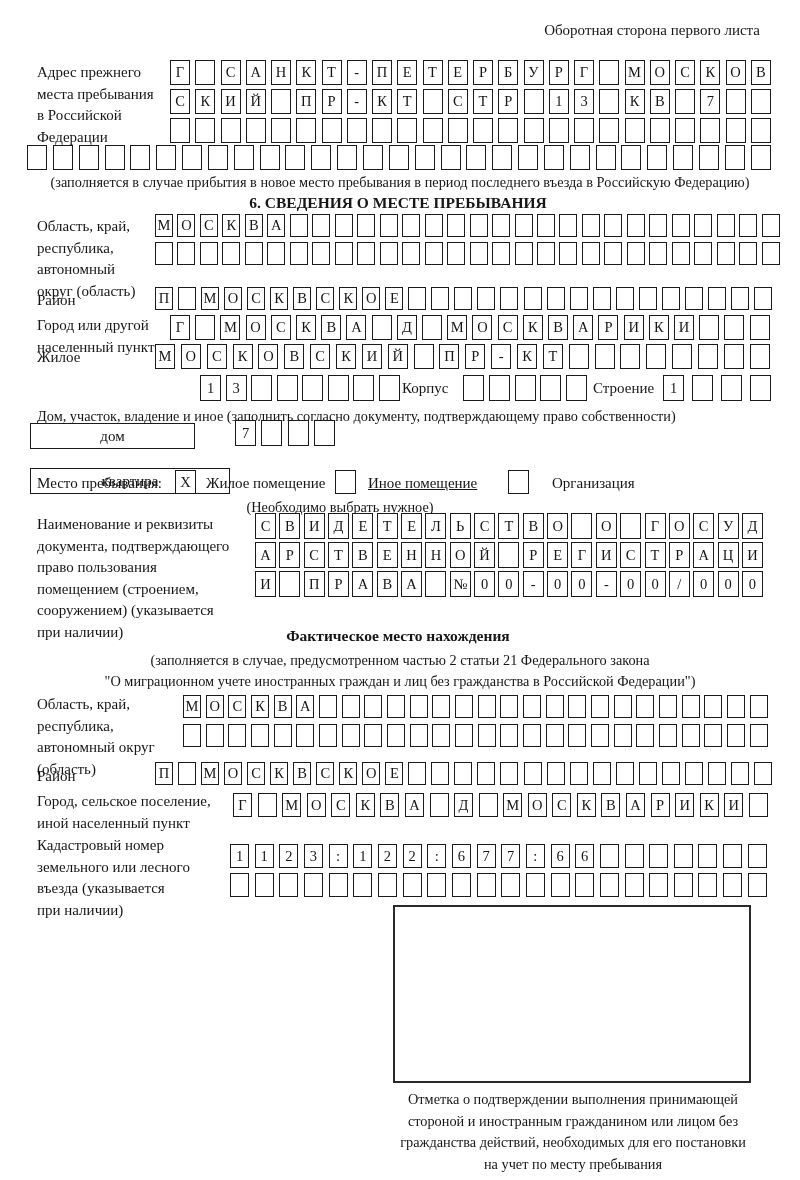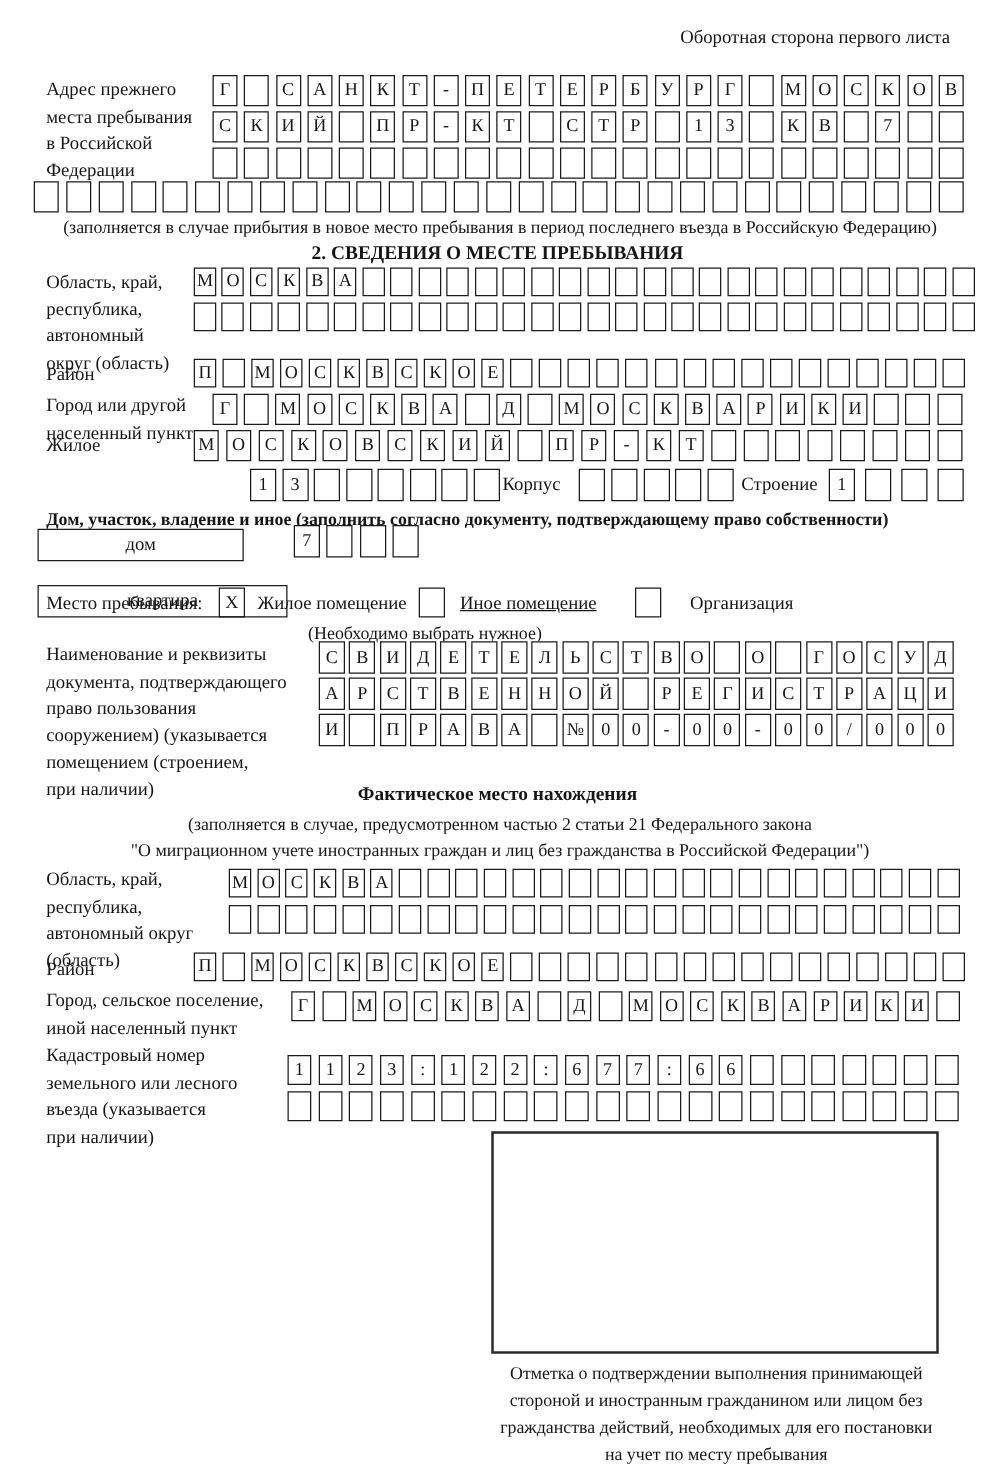--- a/index.html
+++ b/index.html
@@ -141,21 +141,21 @@
       <span class="cell"></span>
       <span class="cell"></span>
       <span class="cell"></span>
       <span class="cell"></span>
       <span class="cell"></span>
       <span class="cell"></span>
       <span class="cell"></span>
     </div>
   <div class="abs note center" style="left:0;top:172px;width:800px;text-align:center;">(заполняется в случае прибытия в новое место пребывания в период последнего въезда в Российскую Федерацию)</div>
 
-  <div class="abs title" style="left:0;top:194px;width:796px;">2. СВЕДЕНИЯ О МЕСТЕ ПРЕБЫВАНИЯ</div>
+  <div class="abs title" style="left:0;top:194px;width:796px;">6. СВЕДЕНИЯ О МЕСТЕ ПРЕБЫВАНИЯ</div>
 
   <div class="abs lbl" style="left:37px;top:216px;">
     <div>Область, край,</div>
     <div>республика,</div>
     <div>автономный</div>
     <div>округ (область)</div>
   </div>
   <div class="cells sm" style="left:155px;top:214px;width:625px;">
       <span class="cell">М</span>
       <span class="cell">О</span>
@@ -326,21 +326,21 @@
       <span class="cell"></span>
       <span class="cell"></span>
     </div>
   <div class="abs lbl" style="left:593px;top:378px;">Строение</div>
   <div class="cells tall" style="left:663px;top:375px;width:108px;">
       <span class="cell">1</span>
       <span class="cell"></span>
       <span class="cell"></span>
       <span class="cell"></span>
     </div>
-  <div class="abs note" style="left:37px;top:406px;font-weight:bold;">Дом, участок, владение и иное (заполнить согласно документу, подтверждающему право собственности)</div>
+  <div class="abs note" style="left:37px;top:406px;">Дом, участок, владение и иное (заполнить согласно документу, подтверждающему право собственности)</div>
 
   <div class="abs widebox" style="left:30px;top:420px;width:200px;">квартира</div>
   <div class="cells tall" style="left:235px;top:420px;width:100px;">
       <span class="cell">7</span>
       <span class="cell"></span>
       <span class="cell"></span>
       <span class="cell"></span>
     </div>
 
   <div class="abs lbl" style="left:37px;top:473px;">Место пребывания:</div>
@@ -349,22 +349,22 @@
   <div class="abs checkbox" style="left:335px;top:470px;"></div>
   <div class="abs lbl" style="left:368px;top:473px;text-decoration:underline;">Иное помещение</div>
   <div class="abs checkbox" style="left:508px;top:470px;"></div>
   <div class="abs lbl" style="left:552px;top:473px;">Организация</div>
   <div class="abs note center" style="left:190px;top:497px;width:300px;">(Необходимо выбрать нужное)</div>
 
   <div class="abs lbl" style="left:37px;top:514px;">
     <div>Наименование и реквизиты</div>
     <div>документа, подтверждающего</div>
     <div>право пользования</div>
+    <div>помещением (строением,</div>
     <div>сооружением) (указывается</div>
-    <div>помещением (строением,</div>
     <div>при наличии)</div>
   </div>
   <div class="cells tall" style="left:255px;top:513px;width:508px;">
       <span class="cell">С</span>
       <span class="cell">В</span>
       <span class="cell">И</span>
       <span class="cell">Д</span>
       <span class="cell">Е</span>
       <span class="cell">Т</span>
       <span class="cell">Е</span>

